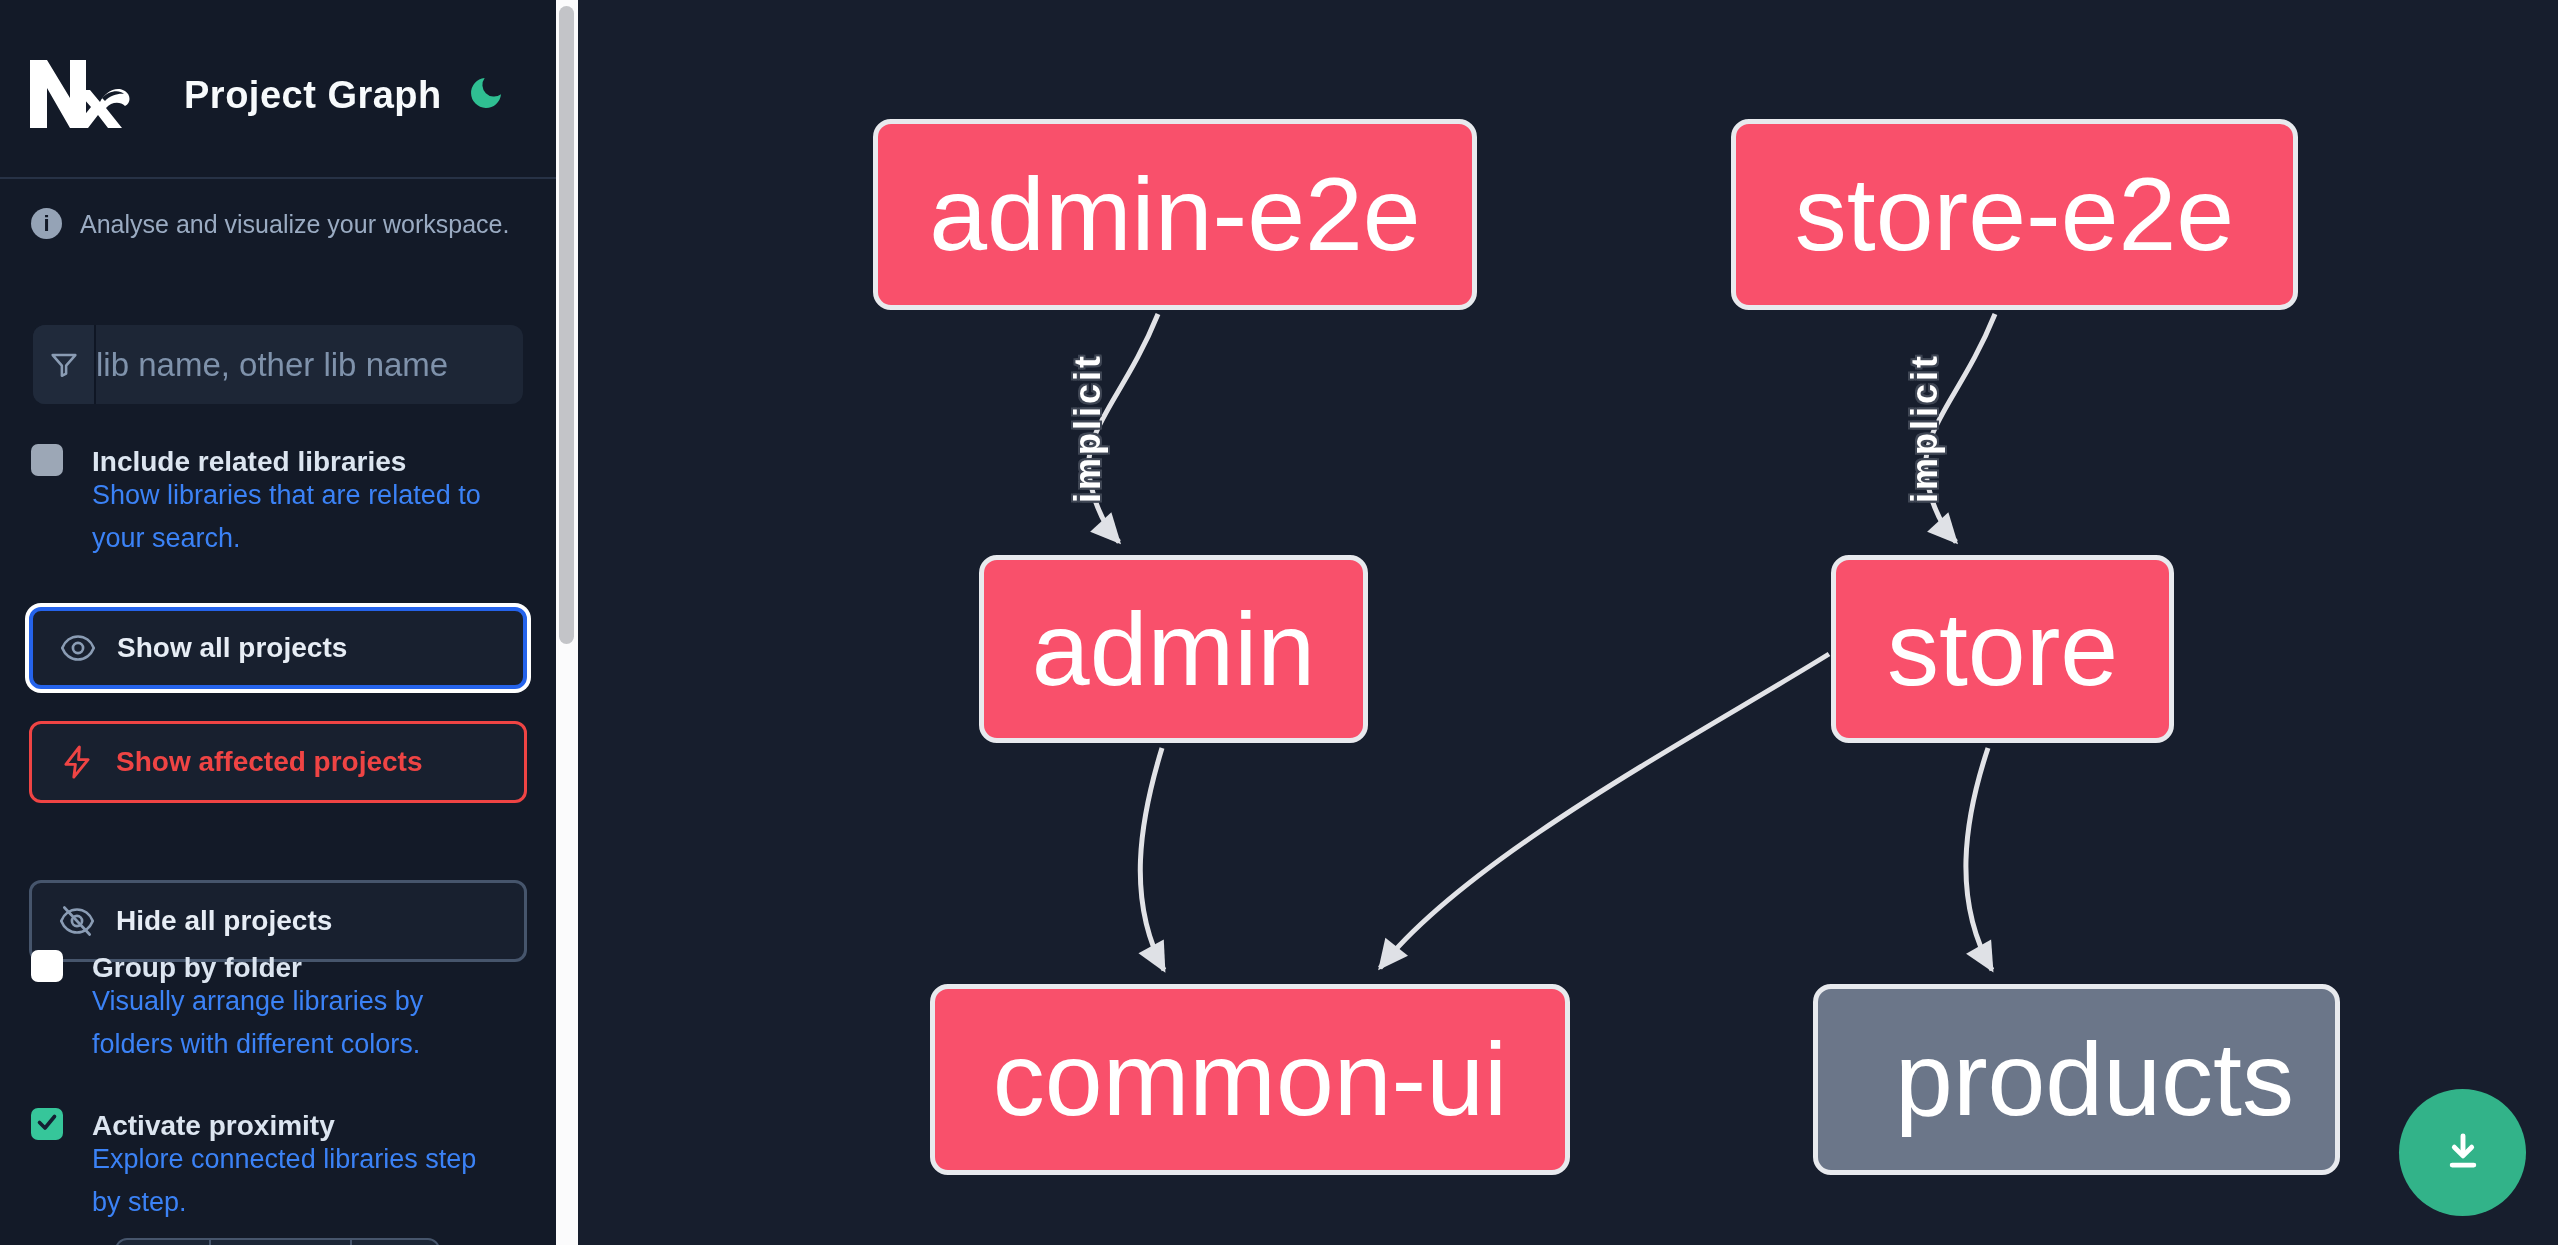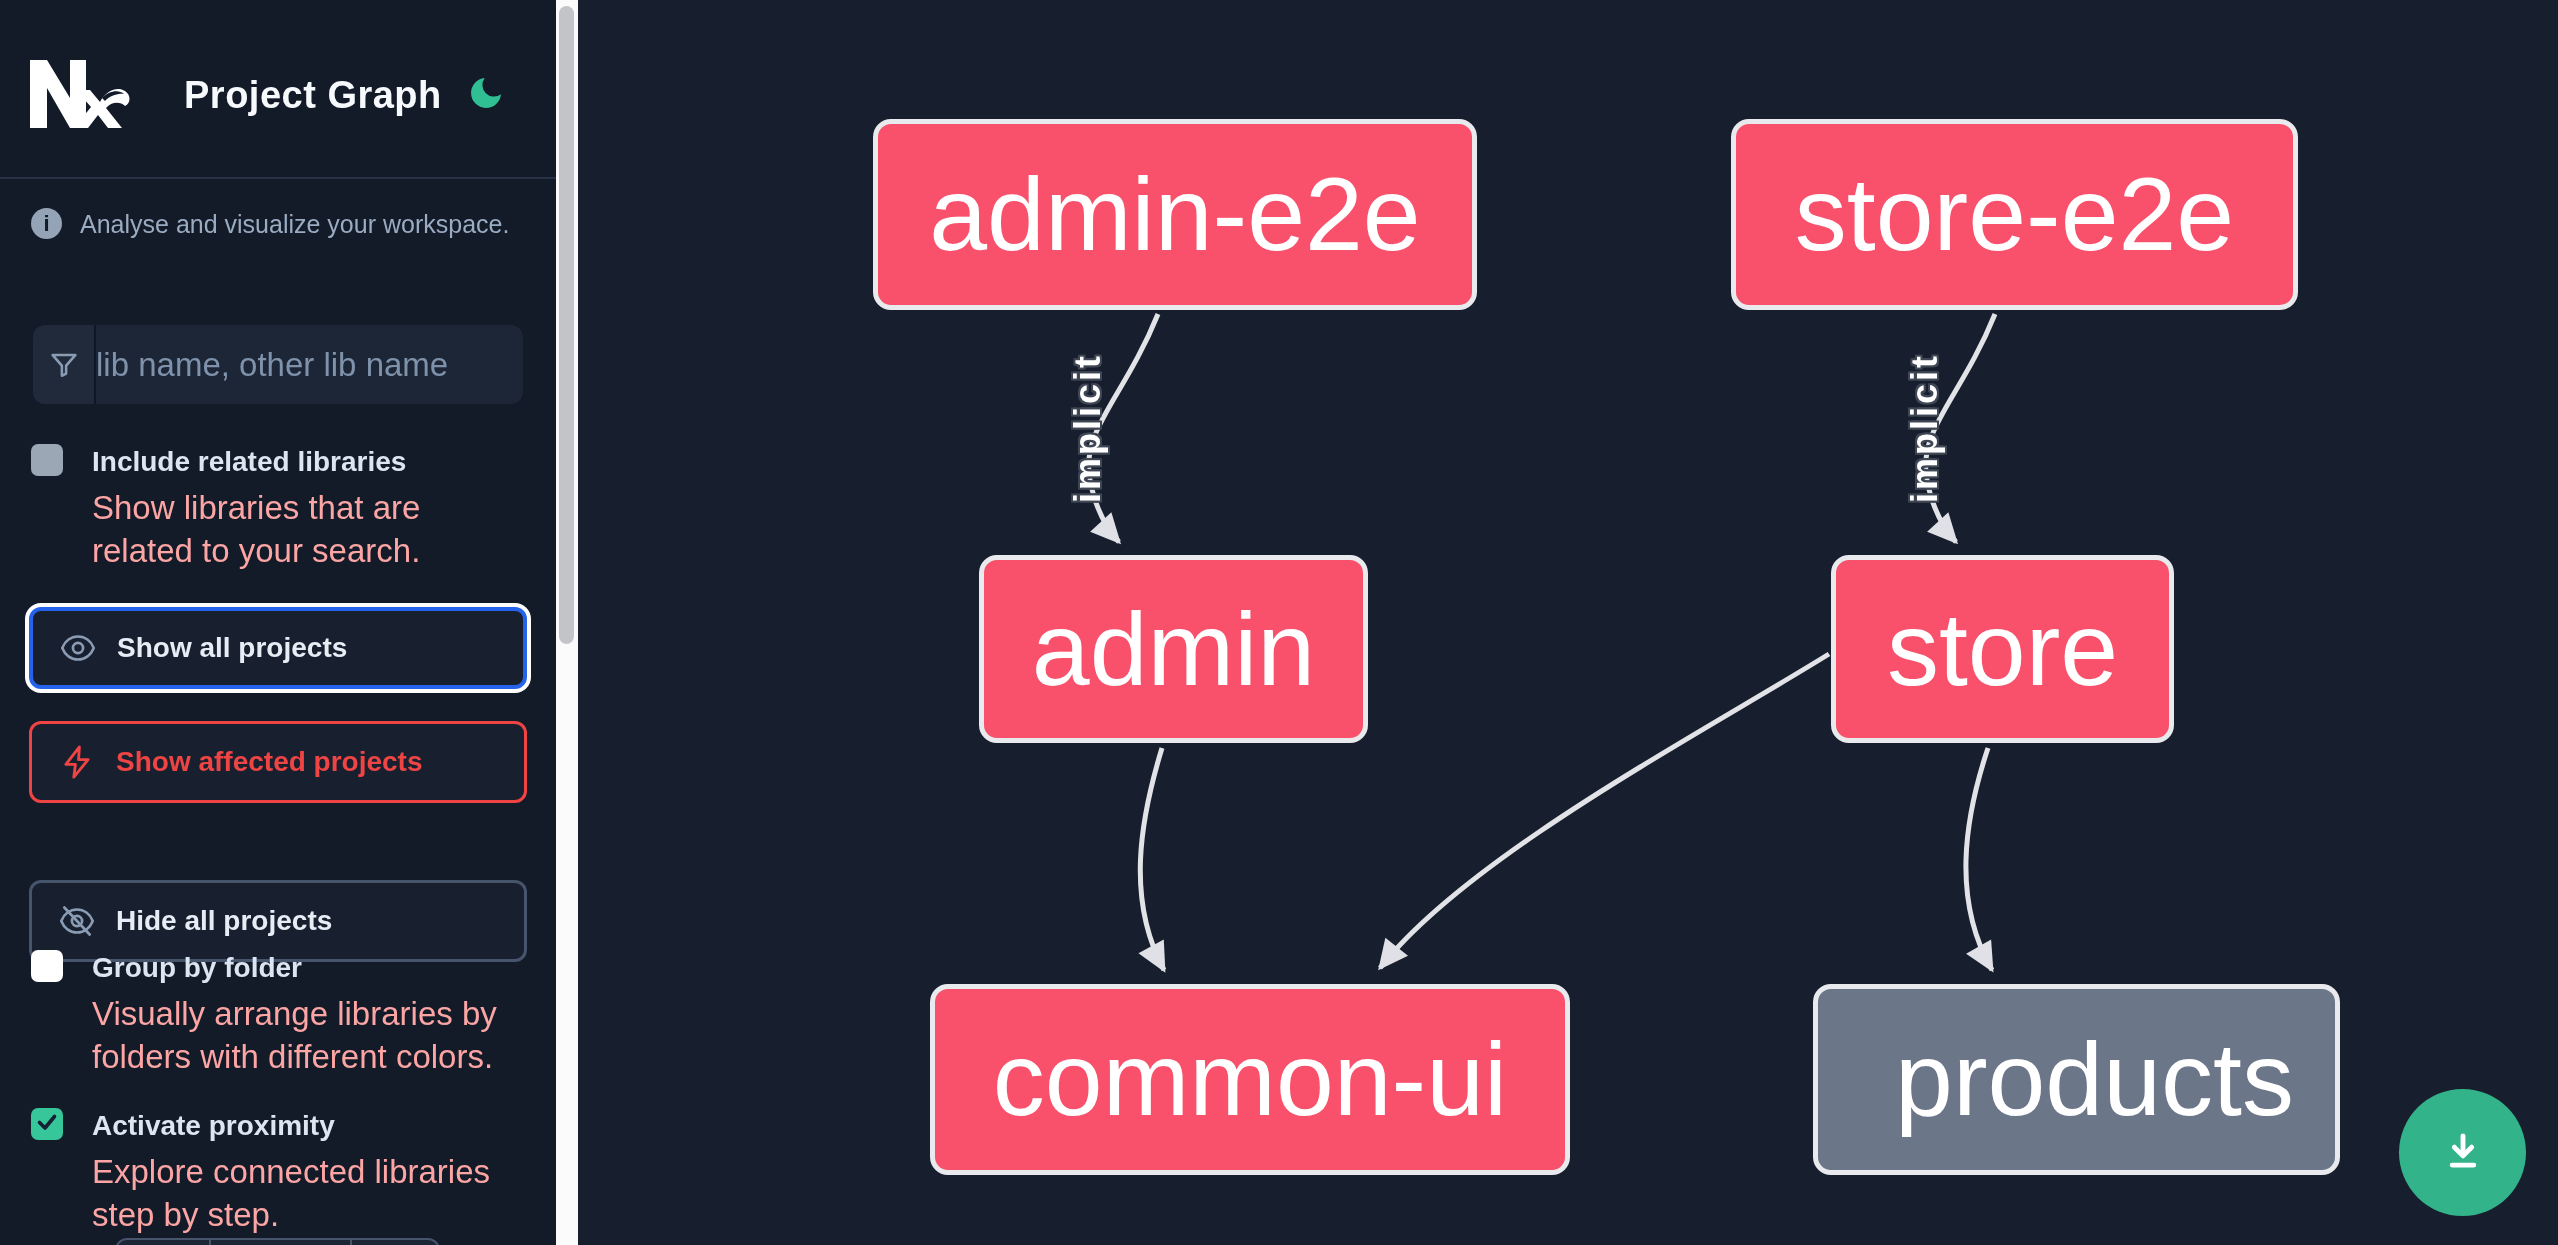--- a/index.html
+++ b/index.html
@@ -66,22 +66,22 @@
     cursor:pointer;
   }
   .cb-gray  { background:#9ca7b6; }
   .cb-white { background:#ffffff; }
   .cb-green { background:#36c69a; display:flex; align-items:center; justify-content:center; }
   .toggle-label {
     position:absolute; left:61px; top:2px;
     font-size:28px; font-weight:600; color:#dce5f0; white-space:nowrap; cursor:pointer;
   }
   .toggle-desc {
-    position:absolute; left:61px; top:42px; width:410px;
-    font-size:33px; line-height:43px; color:#fca5a5;
+    position:absolute; left:61px; top:30px; width:410px;
+    font-size:27px; line-height:43px; color:#3b82f6;
   }
 
   .action-btn {
     position:absolute; left:29px; width:498px; height:82px;
     border-radius:12px; background:#18202f;
     display:flex; align-items:center; cursor:pointer;
     font-family:"Liberation Sans", sans-serif;
     font-size:28px; font-weight:600; color:#e7edf5;
   }
   .action-btn .btn-icon { margin:0 20px 0 26px; display:flex; }

